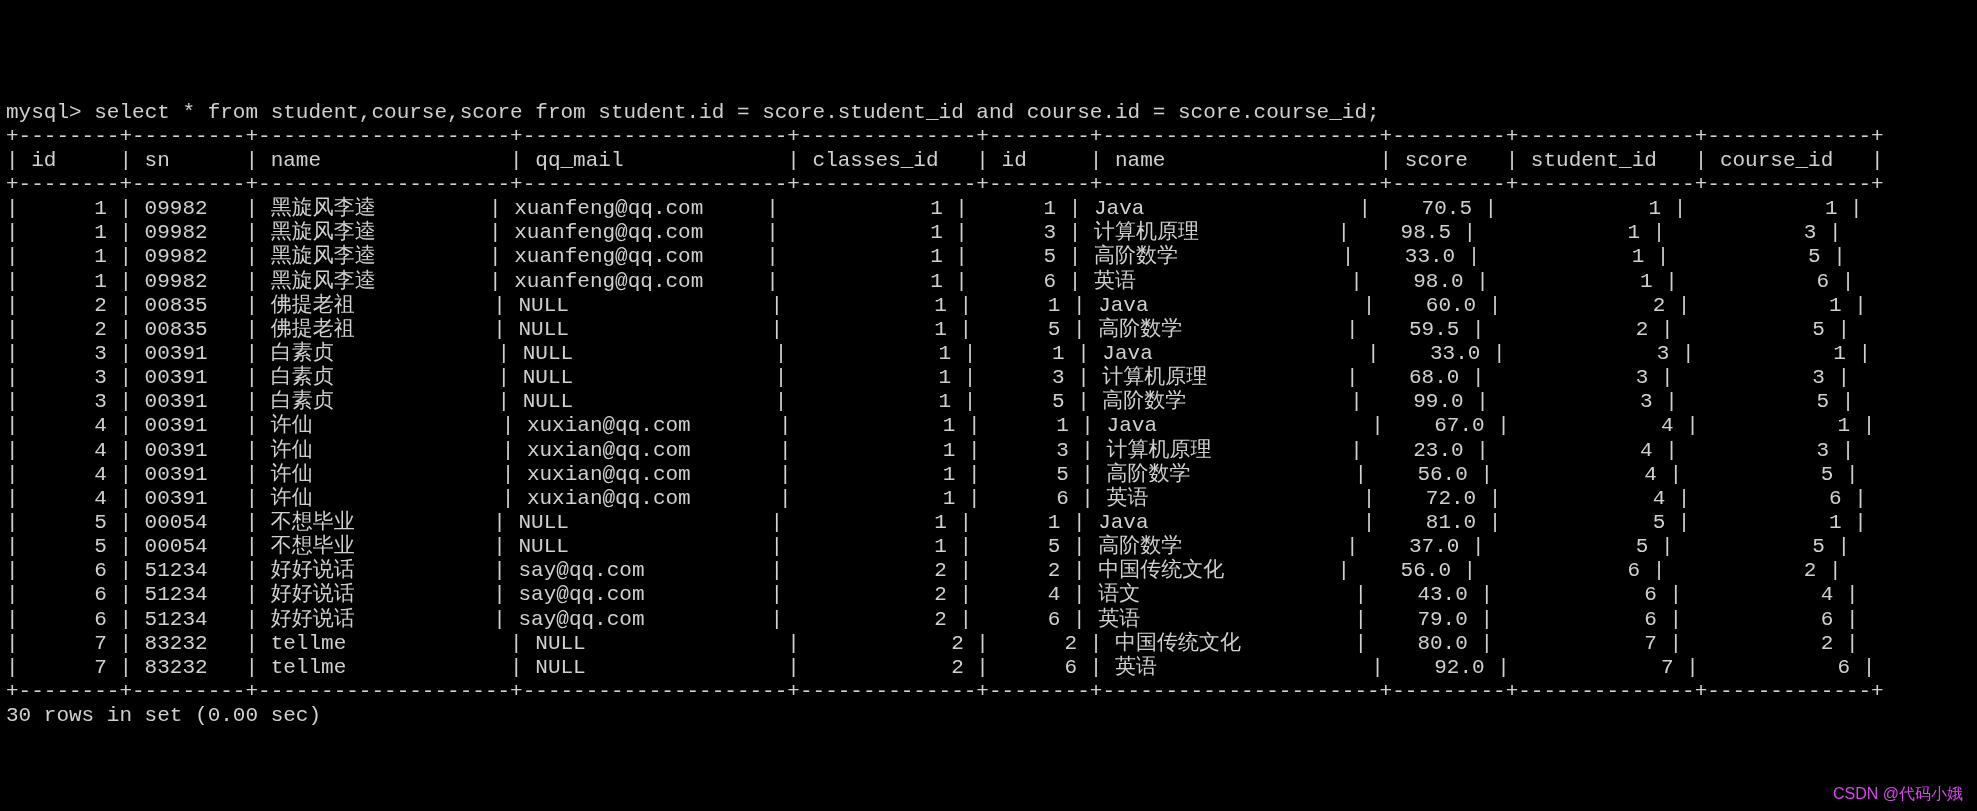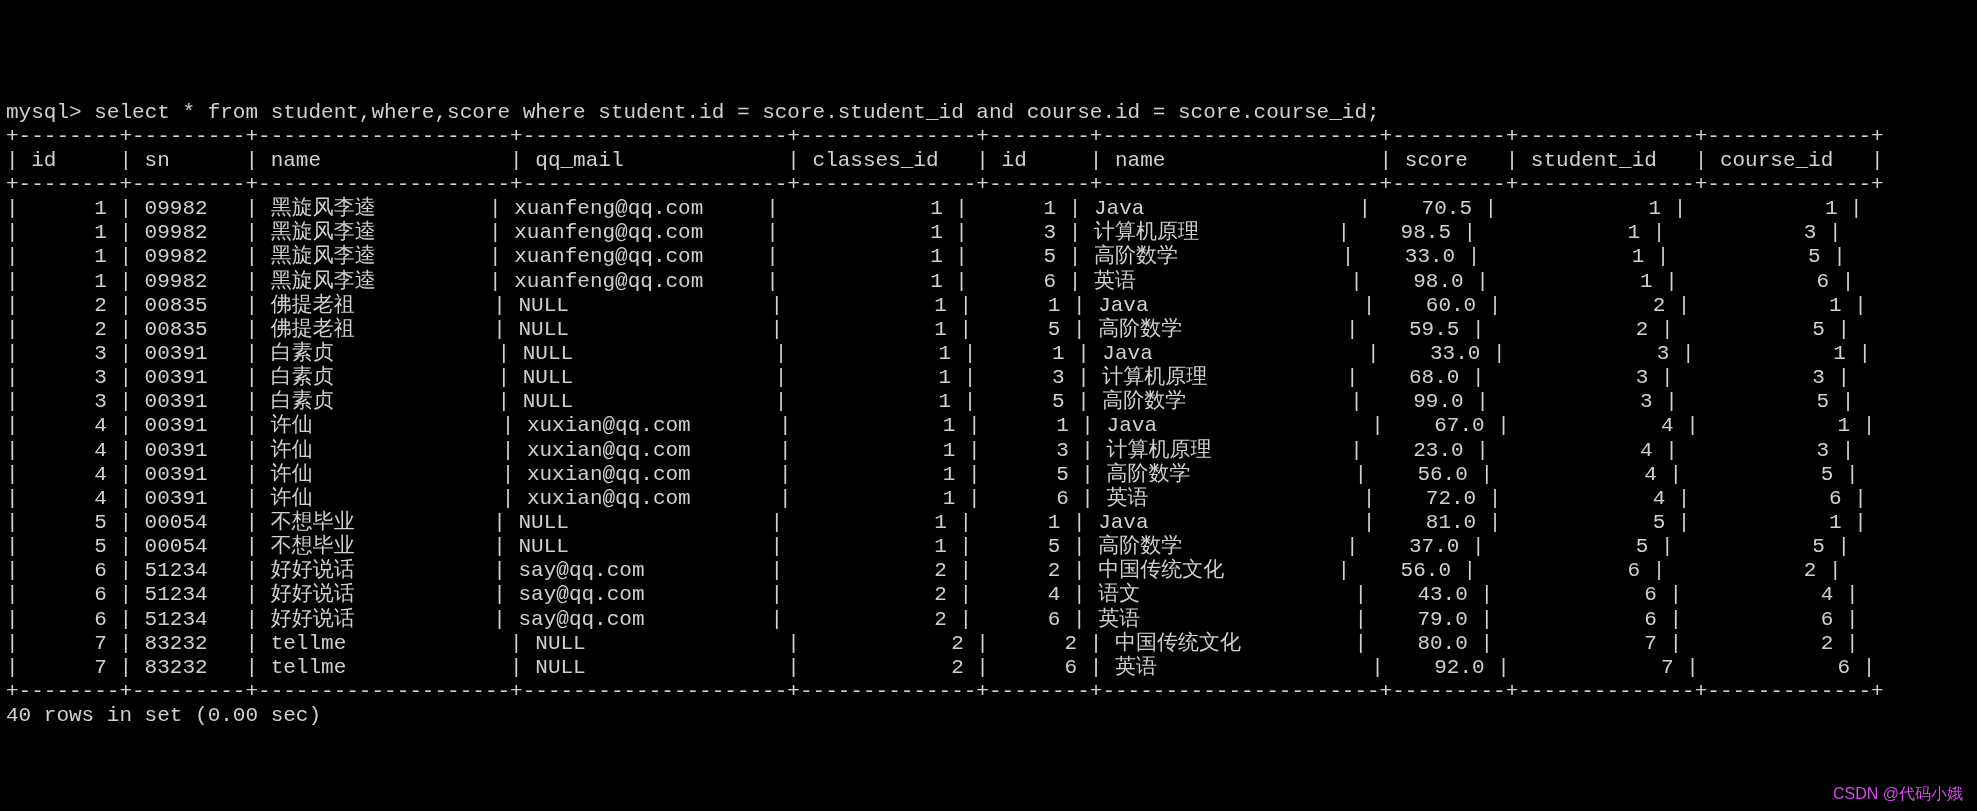--- a/index.html
+++ b/index.html
@@ -25,21 +25,21 @@
       color: #d946ef;
       font-family: sans-serif;
       white-space: nowrap;
     }
   </style>
 </head>
 <body>
 
 
 
-<div><span>mysql&gt; </span><span>select * from student,where,score where student.id = score.student_id and course.id = score.course_id;</span>
+<div><span>mysql&gt; </span><span>select * from student,course,score from student.id = score.student_id and course.id = score.course_id;</span>
 <span id="table-out">+--------+---------+--------------------+---------------------+--------------+--------+----------------------+---------+--------------+-------------+
 | id     | sn      | name               | qq_mail             | classes_id   | id     | name                 | score   | student_id   | course_id   |
 +--------+---------+--------------------+---------------------+--------------+--------+----------------------+---------+--------------+-------------+
 |      1 | 09982   | 黑旋风李逵         | xuanfeng@qq.com     |            1 |      1 | Java                 |    70.5 |            1 |           1 |
 |      1 | 09982   | 黑旋风李逵         | xuanfeng@qq.com     |            1 |      3 | 计算机原理           |    98.5 |            1 |           3 |
 |      1 | 09982   | 黑旋风李逵         | xuanfeng@qq.com     |            1 |      5 | 高阶数学             |    33.0 |            1 |           5 |
 |      1 | 09982   | 黑旋风李逵         | xuanfeng@qq.com     |            1 |      6 | 英语                 |    98.0 |            1 |           6 |
 |      2 | 00835   | 佛提老祖           | NULL                |            1 |      1 | Java                 |    60.0 |            2 |           1 |
 |      2 | 00835   | 佛提老祖           | NULL                |            1 |      5 | 高阶数学             |    59.5 |            2 |           5 |
 |      3 | 00391   | 白素贞             | NULL                |            1 |      1 | Java                 |    33.0 |            3 |           1 |
@@ -50,18 +50,18 @@
 |      4 | 00391   | 许仙               | xuxian@qq.com       |            1 |      5 | 高阶数学             |    56.0 |            4 |           5 |
 |      4 | 00391   | 许仙               | xuxian@qq.com       |            1 |      6 | 英语                 |    72.0 |            4 |           6 |
 |      5 | 00054   | 不想毕业           | NULL                |            1 |      1 | Java                 |    81.0 |            5 |           1 |
 |      5 | 00054   | 不想毕业           | NULL                |            1 |      5 | 高阶数学             |    37.0 |            5 |           5 |
 |      6 | 51234   | 好好说话           | say@qq.com          |            2 |      2 | 中国传统文化         |    56.0 |            6 |           2 |
 |      6 | 51234   | 好好说话           | say@qq.com          |            2 |      4 | 语文                 |    43.0 |            6 |           4 |
 |      6 | 51234   | 好好说话           | say@qq.com          |            2 |      6 | 英语                 |    79.0 |            6 |           6 |
 |      7 | 83232   | tellme             | NULL                |            2 |      2 | 中国传统文化         |    80.0 |            7 |           2 |
 |      7 | 83232   | tellme             | NULL                |            2 |      6 | 英语                 |    92.0 |            7 |           6 |
 +--------+---------+--------------------+---------------------+--------------+--------+----------------------+---------+--------------+-------------+</span>
-<span>40 rows in set (0.00 sec)</span>
+<span>30 rows in set (0.00 sec)</span>
 </div>
 <div class="watermark">CSDN @代码小娥</div>
 
 
 
 
 </body></html>

